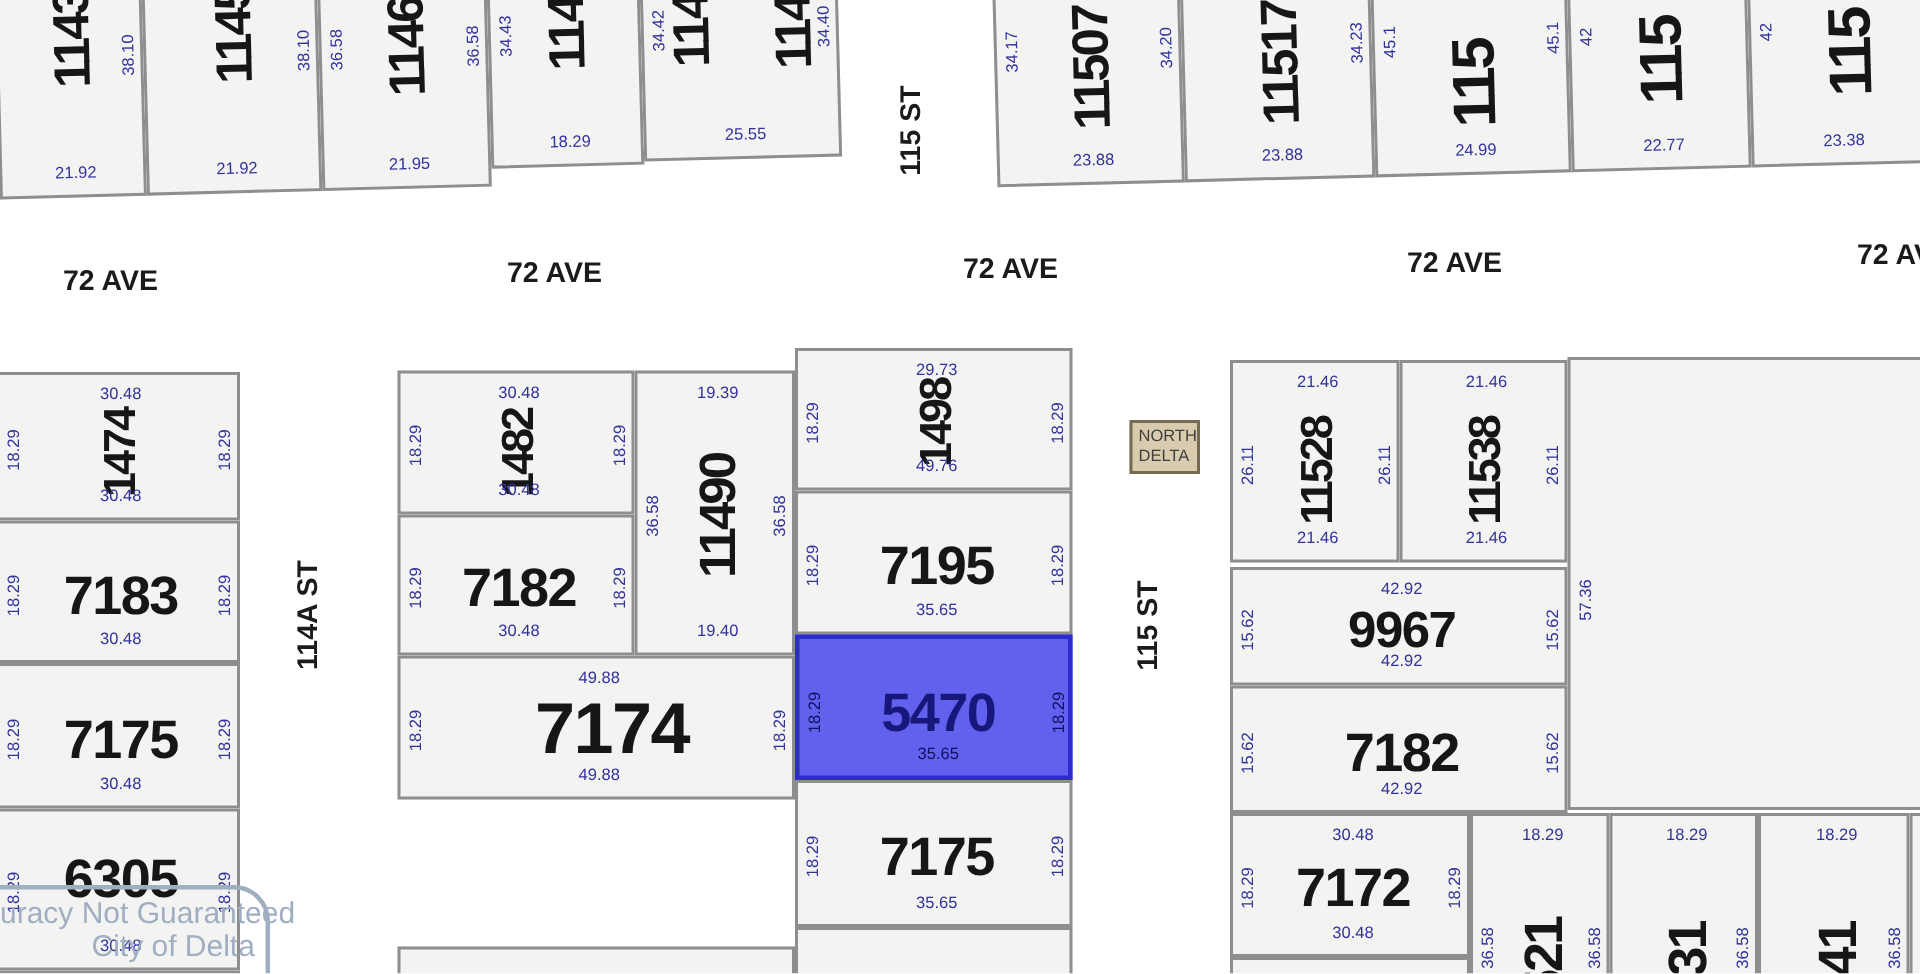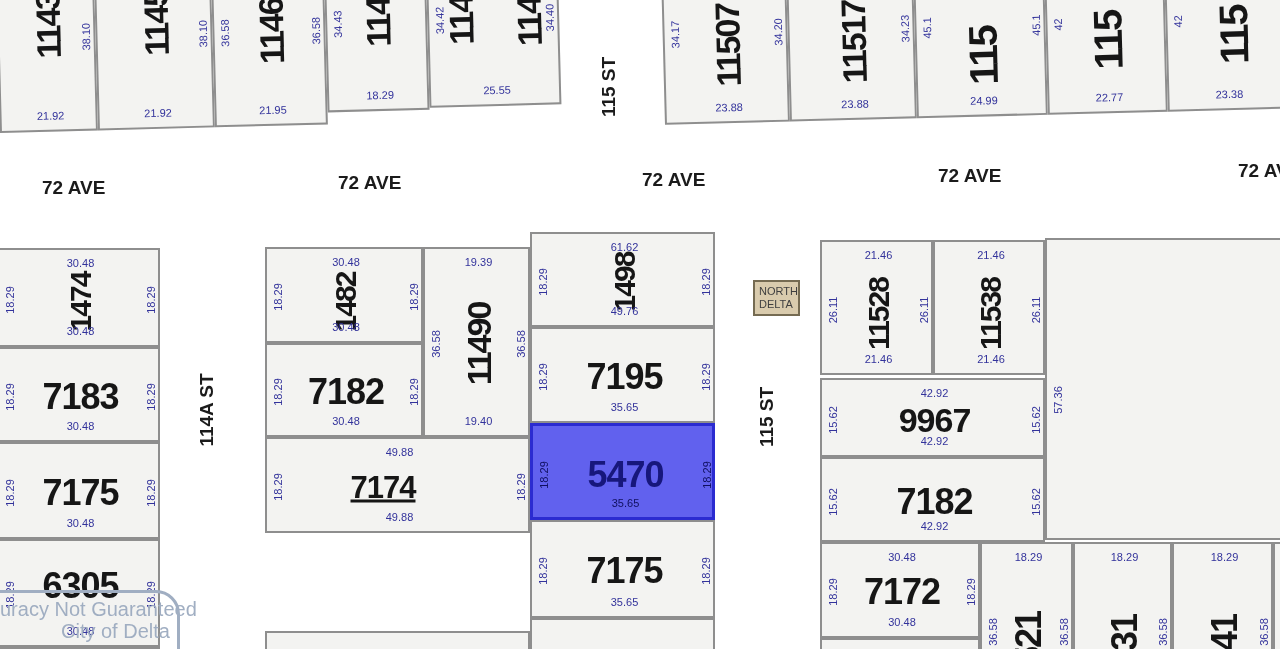--- a/index.html
+++ b/index.html
@@ -170,30 +170,30 @@
         <span class="dim v" style="left: 147px; top: 47px;">18.29</span>
       </div>
       <div class="lot" style="left: 158px; top: 17px; width: 107px; height: 190px;">
         <span class="num rot" style="left: 53.5px; top: 95px; font-size: 34px;">11490</span>
         <span class="dim h" style="left: 53.5px; top: 8px;">19.39</span>
         <span class="dim h" style="left: 53.5px; bottom: 8px;">19.40</span>
         <span class="dim v" style="left: 11px; top: 95px;">36.58</span>
         <span class="dim v" style="left: 96px; top: 95px;">36.58</span>
       </div>
       <div class="lot" style="left: 0px; top: 207px; width: 265px; height: 96px;">
-        <span class="num" style="left: 116px; top: 48px; font-size: 31px; text-decoration: underline;">7174</span>
+        <span class="num" style="left: 141px; top: 48px; font-size: 48px;">7174</span>
         <span class="dim h" style="left: 132.5px; top: 8px;">49.88</span>
         <span class="dim h" style="left: 132.5px; bottom: 8px;">49.88</span>
         <span class="dim v" style="left: 11px; top: 48px;">18.29</span>
         <span class="dim v" style="left: 254px; top: 48px;">18.29</span>
       </div>
       <div class="lot" style="left: 0px; top: 401px; width: 265px; height: 60px;"></div>
       <div class="lot" style="left: 265px; top: 2px; width: 185px; height: 95px;">
         <span class="num rot" style="left: 92.5px; top: 48px; font-size: 30px;">1498</span>
-        <span class="dim h" style="left: 92.5px; top: 8px;">61.62</span>
+        <span class="dim h" style="left: 92.5px; top: 8px;">29.73</span>
         <span class="dim h" style="left: 92.5px; bottom: 8px;">49.76</span>
         <span class="dim v" style="left: 11px; top: 47.5px;">18.29</span>
         <span class="dim v" style="left: 174px; top: 47.5px;">18.29</span>
       </div>
       <div class="lot" style="left: 265px; top: 97px; width: 185px; height: 96px;">
         <span class="num" style="left: 92.5px; top: 48px; font-size: 36px; text-align: right;">7195</span>
         <span class="dim h" style="left: 92.5px; bottom: 8px;">35.65</span>
         <span class="dim v" style="left: 11px; top: 48px;">18.29</span>
         <span class="dim v" style="left: 174px; top: 48px;">18.29</span>
       </div>

